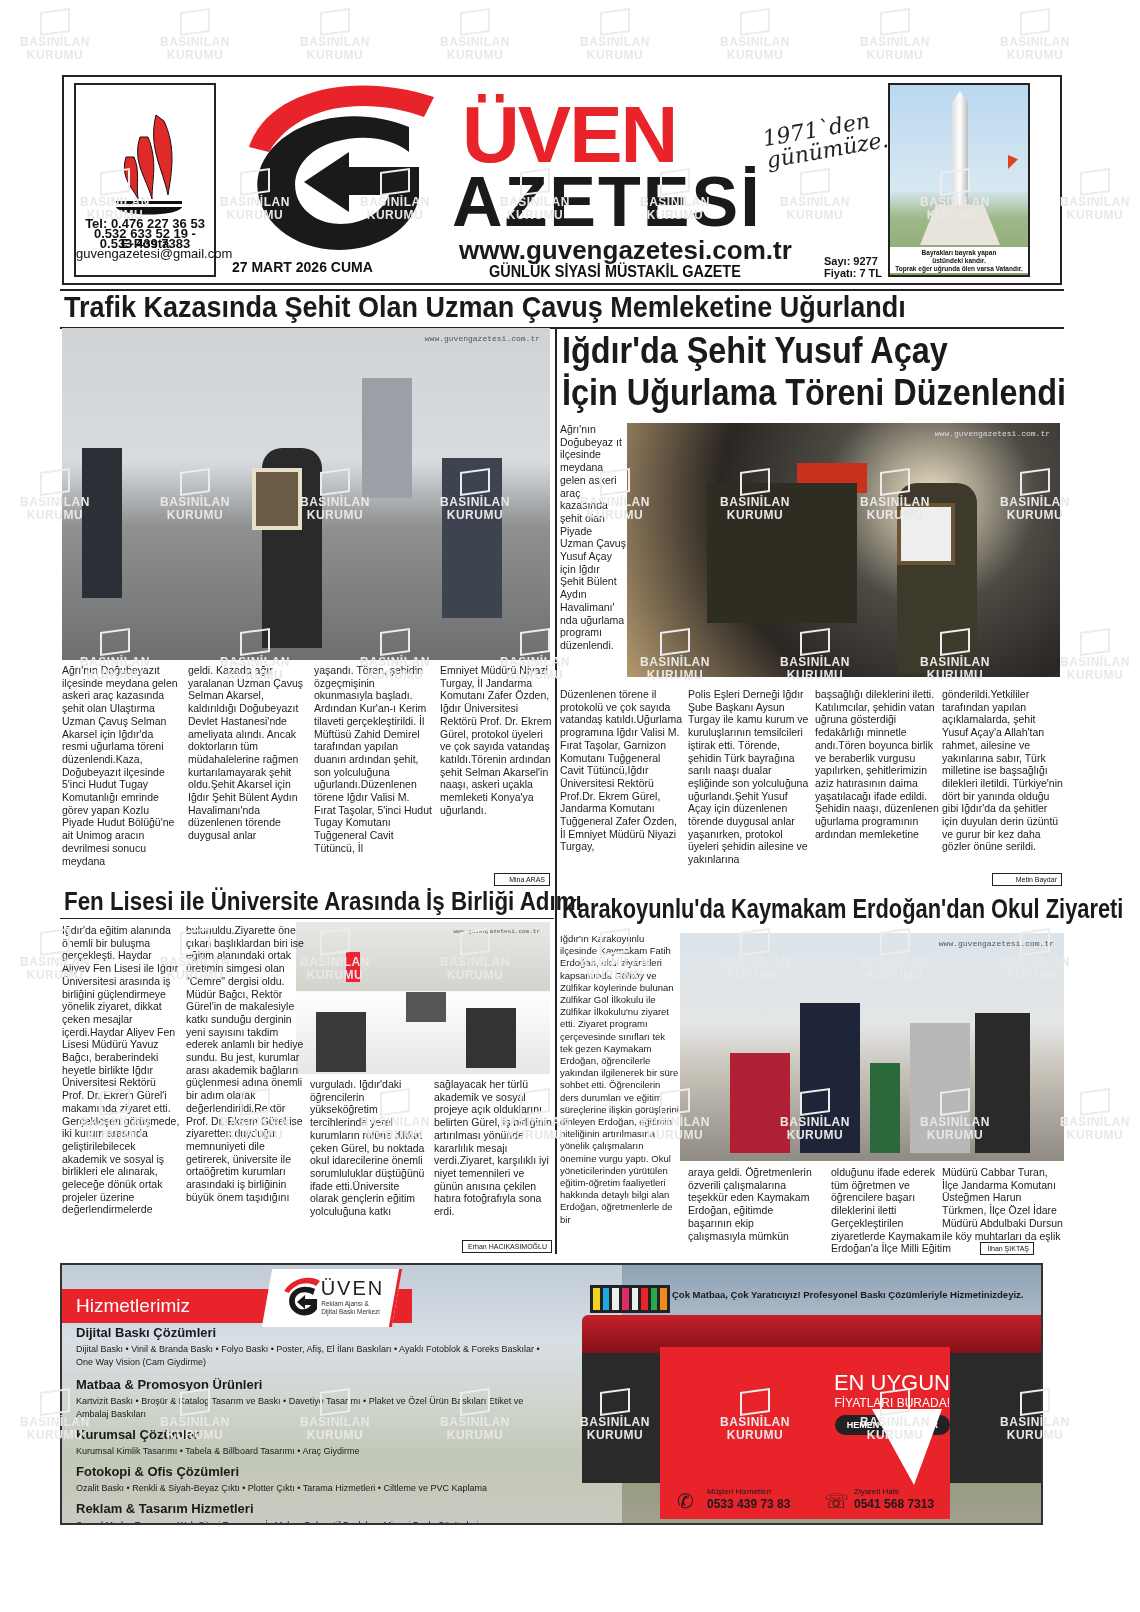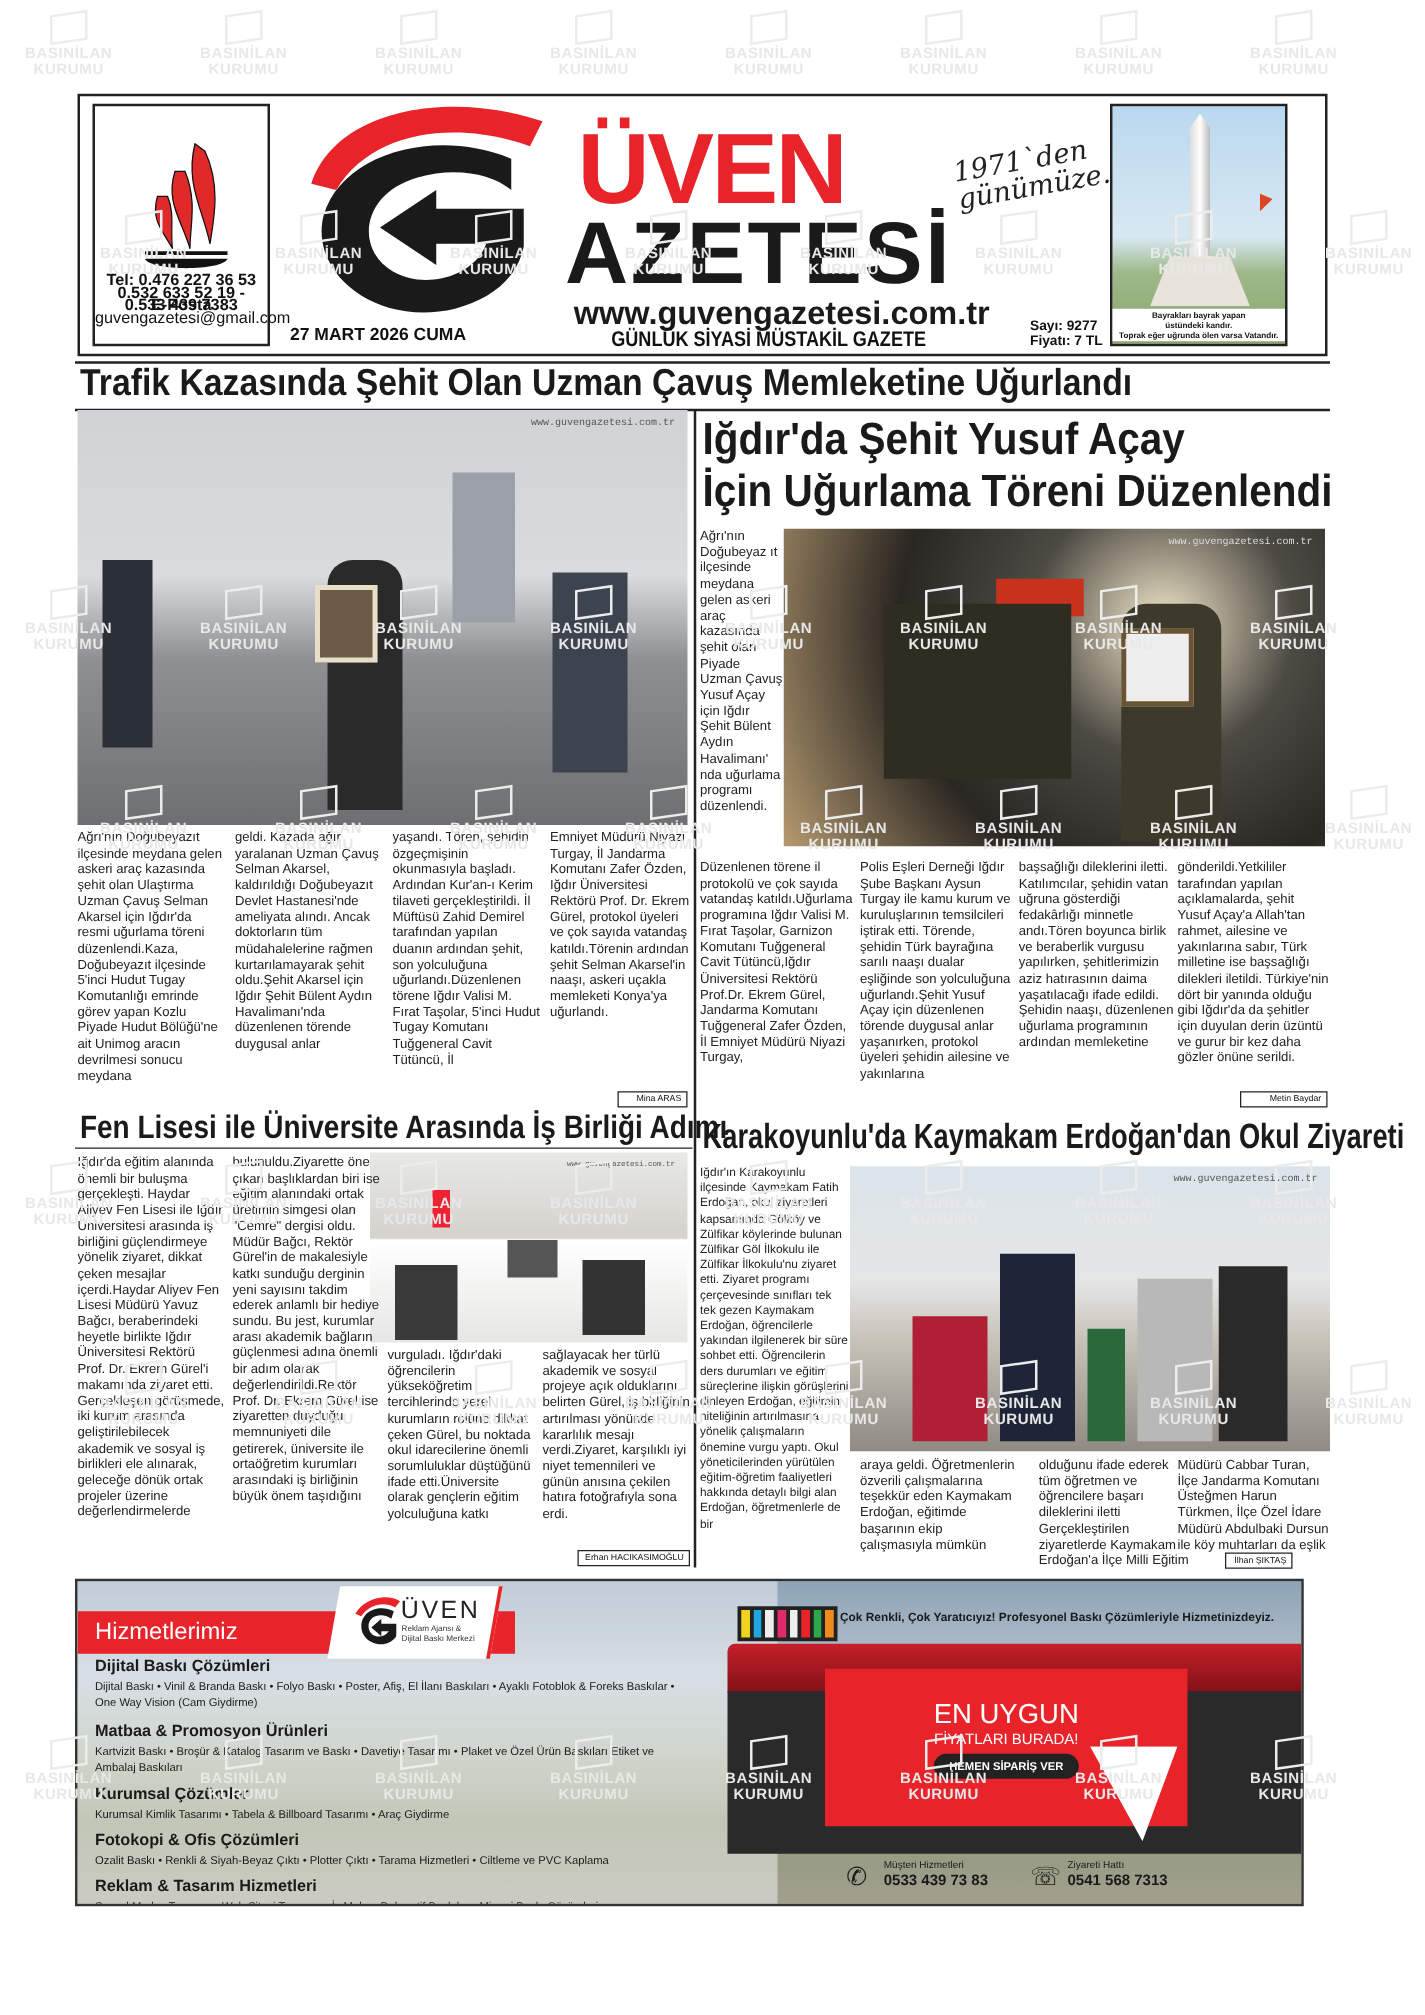--- a/index.html
+++ b/index.html
@@ -40,21 +40,21 @@
 #ad-logo-name{position:absolute;left:52px;top:8px;font-size:20px;color:#222;letter-spacing:2px;transform:skewX(10deg)}
 #ad-logo-sub{position:absolute;left:56px;top:31px;font-size:6.5px;color:#333;line-height:8px;transform:skewX(10deg)}
 .svc-h{position:absolute;left:14px;font-size:13px;font-weight:bold;color:#1a1a1a}
 .svc-d{position:absolute;left:14px;width:480px;font-size:9px;font-weight:normal;line-height:12.5px;color:#1a1a1a}
 #ad-slogan{position:absolute;left:610px;top:24px;font-size:9.5px;font-weight:bold;color:#1a1a1a}
 #printer{position:absolute;left:520px;top:50px;width:470px;height:175px}
 #printer-top{position:absolute;left:0;top:0;width:100%;height:40px;background:linear-gradient(#c6202a,#801016);border-radius:6px 6px 2px 2px}
 #printer-body{position:absolute;left:0;top:38px;width:100%;height:130px;background:#2a2a2a}
 #inks{position:absolute;left:8px;top:-30px;width:80px;height:28px;background:#222;display:flex;gap:3px;padding:3px}
 #inks span{flex:1;display:block}
-#banner{position:absolute;left:78px;top:20px;width:290px;height:126px;background:#e8232a;text-align:center;color:#fff}
+#banner{position:absolute;left:78px;top:32px;width:290px;height:172px;background:#e8232a;text-align:right;color:#fff}
 #banner .l1{font-size:22px;margin-top:24px;line-height:24px}
 #banner .l2{font-size:38px;font-weight:bold;line-height:36px}
 #banner .l3{font-size:12px;line-height:16px}
 #banner-btn{display:inline-block;margin-top:4px;background:#222;color:#fff;font-size:9px;font-weight:bold;padding:5px 12px;border-radius:14px}
 #banner-tri{position:absolute;right:8px;top:62px;width:70px;height:76px;background:#fff;clip-path:polygon(0 0,100% 0,60% 100%)}
 .contact{position:absolute;top:222px;color:#1a1a1a}
 .contact .lbl{font-size:8px;line-height:10px}
 .contact .num{font-size:12px;font-weight:bold;line-height:14px}
 .contact .ic{position:absolute;left:-30px;top:2px;font-size:20px}
 </style>
@@ -191,21 +191,21 @@
   <div class="svc-h" style="top:60px">Dijital Baskı Çözümleri</div>
   <div class="svc-d" style="top:78px">Dijital Baskı • Vinil &amp; Branda Baskı • Folyo Baskı • Poster, Afiş, El İlanı Baskıları • Ayaklı Fotoblok &amp; Foreks Baskılar • One Way Vision (Cam Giydirme)</div>
   <div class="svc-h" style="top:112px">Matbaa &amp; Promosyon Ürünleri</div>
   <div class="svc-d" style="top:130px">Kartvizit Baskı • Broşür &amp; Katalog Tasarım ve Baskı • Davetiye Tasarımı • Plaket ve Özel Ürün Baskıları Etiket ve Ambalaj Baskıları</div>
   <div class="svc-h" style="top:162px">Kurumsal Çözümler</div>
   <div class="svc-d" style="top:180px">Kurumsal Kimlik Tasarımı • Tabela &amp; Billboard Tasarımı • Araç Giydirme</div>
   <div class="svc-h" style="top:199px">Fotokopi &amp; Ofis Çözümleri</div>
   <div class="svc-d" style="top:217px">Ozalit Baskı • Renkli &amp; Siyah-Beyaz Çıktı • Plotter Çıktı • Tarama Hizmetleri • Ciltleme ve PVC Kaplama</div>
   <div class="svc-h" style="top:236px">Reklam &amp; Tasarım Hizmetleri</div>
 
-  <div id="ad-slogan">Çok Renkli, Çok Yaratıcıyız! Profesyonel Baskı Çözümleriyle Hizmetinizdeyiz.</div>
+  <div id="ad-slogan">Çok Matbaa, Çok Yaratıcıyız! Profesyonel Baskı Çözümleriyle Hizmetinizdeyiz.</div>
 
   <div id="printer">
     <div id="inks">
       <span style="background:#f2d21b"></span>
         <span style="background:#1fa7e0"></span>
         <span style="background:#eee"></span>
         <span style="background:#e02a6a"></span>
         <span style="background:#eee"></span>
         <span style="background:#e8232a"></span>
         <span style="background:#2aa84a"></span>

